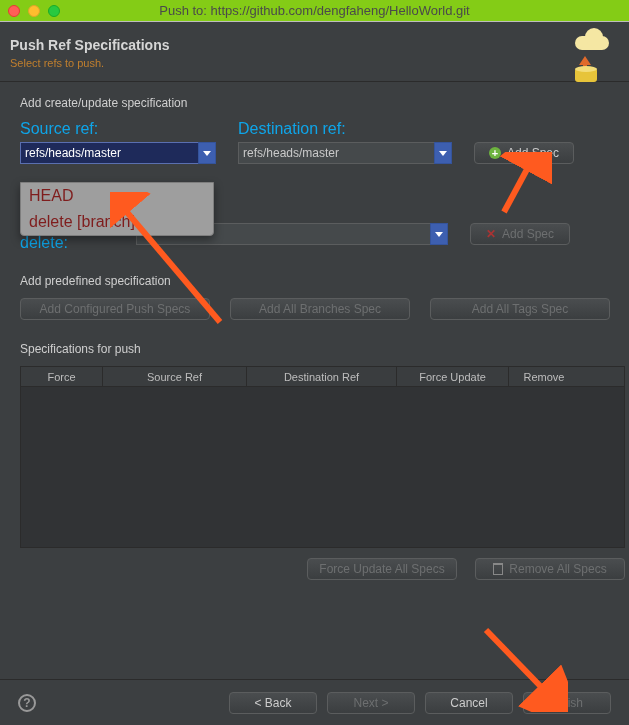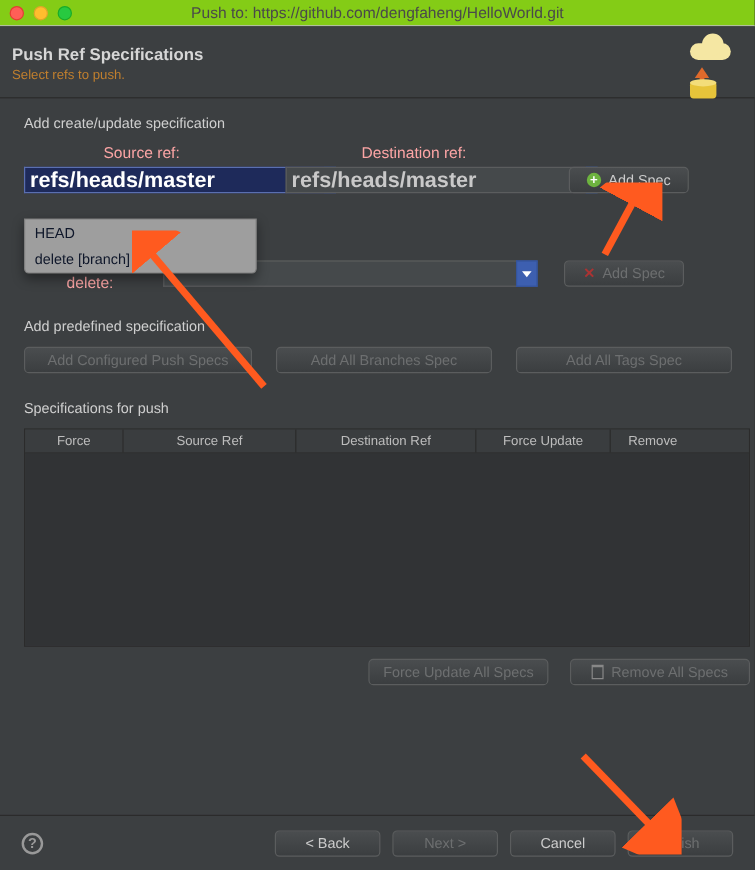--- a/index.html
+++ b/index.html
@@ -28,36 +28,36 @@
   .arrow-up{ position:absolute; top:30px; left:14px; width:0;height:0;border-left:6px solid transparent;border-right:6px solid transparent;border-bottom:9px solid #e06a2b;}
   .arrow-stem{position:absolute; top:38px; left:18px; width:4px; height:6px; background:#e06a2b;}
   .drum{position:absolute; top:42px; left:10px; width:22px; height:14px; background:#e7c43a; border-radius:3px;}
   .drum-top{position:absolute; top:40px; left:10px; width:22px; height:6px; background:#f3dd7a; border-radius:50%;}
 
   .content { padding:14px 4px 0 20px; }
   .section-title { color:#cfcfcf; font-size:12px; margin-bottom:10px; }
 
   .row-refs { display:flex; gap:22px; align-items:flex-end; }
   .col { display:flex; flex-direction:column; gap:4px; }
-  .label { color:#fca5a5; font-size:13px;text-align:center; }
+  .label { color:#0ea5e9; font-size:16px; }
 
   .combo { display:flex; height:22px; }
-  .combo input { flex:1; background:#1e2a5a; color:#fff; border:1px solid #5a6fb0; border-right:none; padding:2px 4px; font-size:18px; outline:none;font-weight:bold; }
+  .combo input { flex:1; background:#1e2a5a; color:#fff; border:1px solid #5a6fb0; border-right:none; padding:2px 4px; font-size:12px; outline:none; }
   .combo input.dark { background:#45494b; color:#c9c9c9; border:1px solid #5b5d5e; border-right:none;}
   .combo .drop { width:18px; background:#5a6fb0; display:flex; align-items:center; justify-content:center; cursor:pointer; border:1px solid #4a5a92; }
   .combo .drop.drk{ background:#3d5fb0; border:1px solid #35549b;}
   .chev { width:0;height:0;border-left:4px solid transparent;border-right:4px solid transparent;border-top:5px solid #fff; }
 
   .btn { height:22px; border-radius:4px; border:1px solid #5b5d5e; background:linear-gradient(#4a4d4f,#3b3e40); color:#ccc; font-size:12px; display:inline-flex; align-items:center; justify-content:center; gap:6px; cursor:pointer; padding:0 10px; }
   .btn.disabled{ color:#6d6f70; cursor:default;}
   .btn .plus{ width:12px;height:12px;border-radius:50%;background:#6db33f;display:flex;align-items:center;justify-content:center;color:#fff;font-weight:700;font-size:11px;line-height:1;}
   .btn .x{ color:#a33; font-weight:700; }
 
   .dropdown-list { position:absolute; left:20px; top:160px; width:194px; background:#9e9e9e; border:1px solid #7e7e7e; border-radius:0 0 4px 4px; box-shadow:0 4px 10px rgba(0,0,0,.4); z-index:5; }
-  .dropdown-list div { padding:4px 8px; color:#0f172a; font-size:12px; cursor:pointer; }
+  .dropdown-list div { padding:4px 8px; color:#7f1d1d; font-size:16px; cursor:pointer; }
 
   .delete-row{ display:flex; align-items:center; gap:6px; margin-top:52px; }
 
   .predef { margin-top:22px; }
   .btn-wide { min-width:180px; text-align:center; }
   .predef-row{ display:flex; gap:20px; margin-top:10px;}
 
   .spec-area{ margin-top:22px; }
   .table-wrap{ border:1px solid #2b2b2b; margin-top:8px; }
   .thead{ display:flex; height:20px; background:#3a3d3f; border-bottom:1px solid #2b2b2b; }

